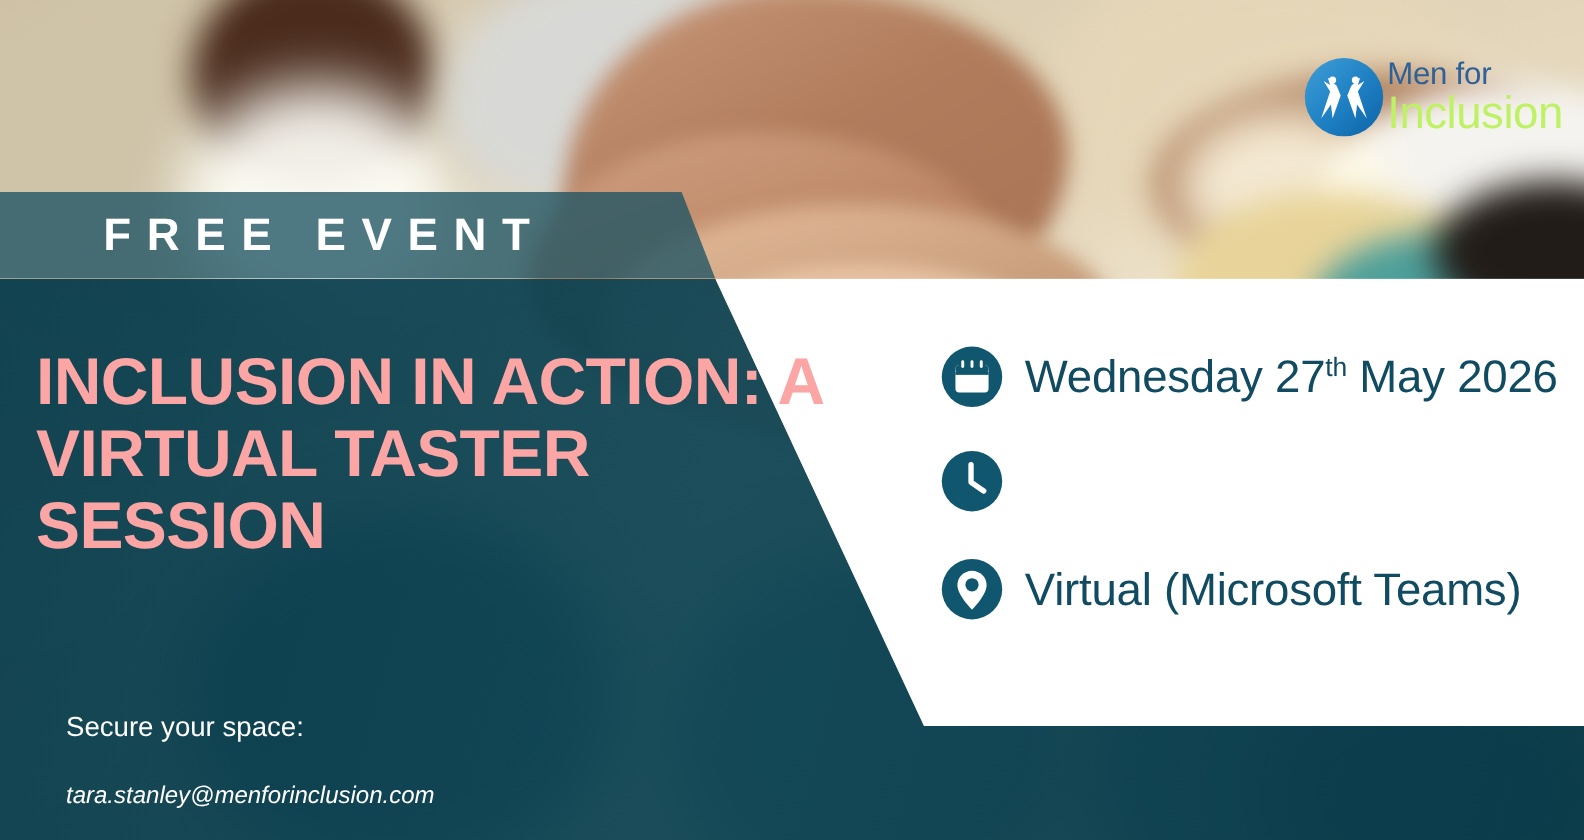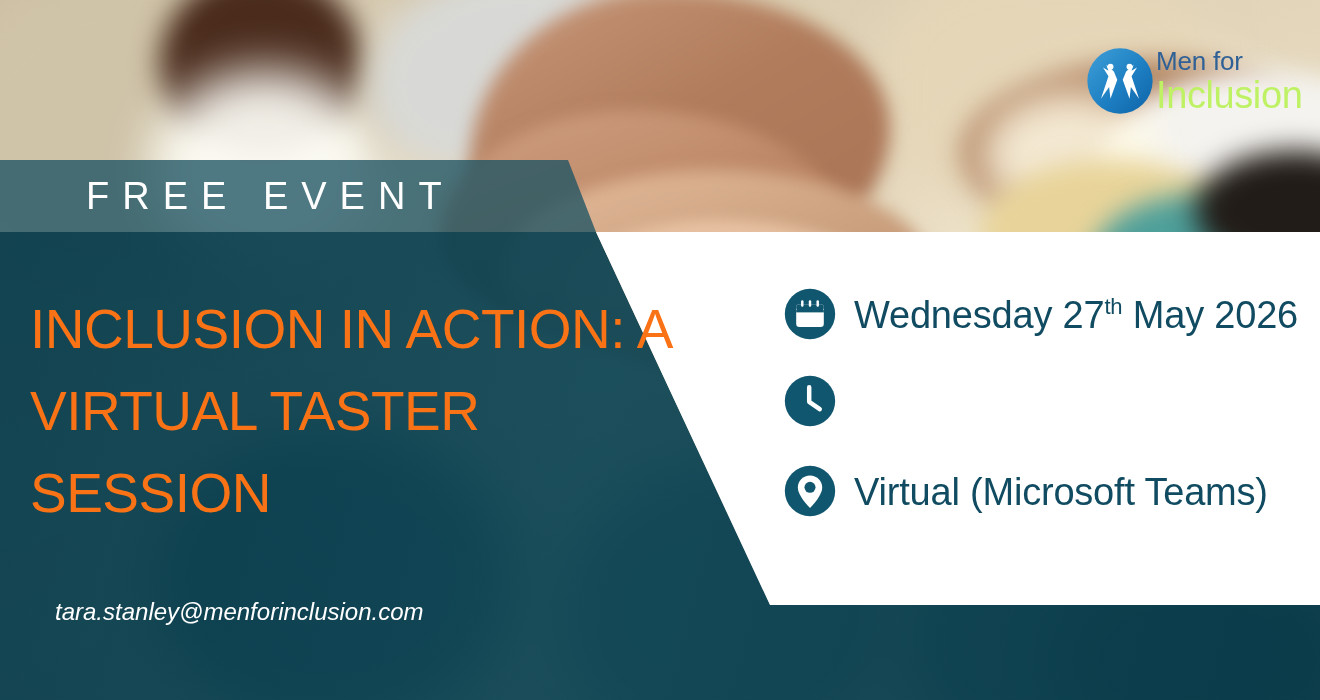--- a/index.html
+++ b/index.html
@@ -161,21 +161,21 @@
     width: 620px; height: 72px;
     background: rgba(29,83,99,0.78);
     -webkit-clip-path: polygon(0 0, 568px 0, 596px 100%, 0 100%);
     clip-path: polygon(0 0, 568px 0, 596px 100%, 0 100%);
   }
   .free-band-label {
     position: absolute;
     left: 86px; top: 166px;
     color: #ffffff;
     font-size: 38px;
-    font-weight: 400;
+    font-weight: 700;
     letter-spacing: 13px;
     line-height: 60px;
     white-space: nowrap;
   }
 
   
   .teal-panel {
     position: absolute;
     left: 0; top: 232px;
     width: 1320px; height: 468px;
@@ -231,43 +231,43 @@
     font-size: 38px;
     color: #bef264;
     letter-spacing: -0.4px;
   }
 
   
   .headline {
     position: absolute;
     left: 30px; top: 288px;
     width: 660px;
-    color: #f97316;
+    color: #fca5a5;
     font-size: 55px;
-    font-weight: normal;
-    line-height: 82px;
+    font-weight: bold;
+    line-height: 60px;
     letter-spacing: -0.5px;
     text-transform: uppercase;
   }
 
   
   .cta {
     position: absolute;
     left: 55px; top: 588px;
     color: #ffffff;
   }
   .cta-label {
     font-size: 23px;
     line-height: 34px;
   }
   .cta-email {
-    font-size: 24px;
+    font-size: 20px;
     font-style: italic;
     line-height: 48px;
-    margin-top: 0;
+    margin-top: 17px;
   }
 
   
   .details {
     position: absolute;
     left: 784px; top: 286px;
     width: 520px;
   }
   .detail-row {
     display: flex;
@@ -382,16 +382,17 @@
         <circle cx="32" cy="32" r="31" fill="#10566f"></circle>
         <path d="M32 13 C23.7 13 17 19.6 17 27.8 C17 38.5 32 53 32 53 C32 53 47 38.5 47 27.8 C47 19.6 40.3 13 32 13 Z" fill="#ffffff"></path>
         <circle cx="32" cy="27.5" r="6.8" fill="#10566f"></circle>
       </svg>
       <div class="detail-text">Virtual (Microsoft Teams)</div>
     </div>
 
   </div>
 
   <div class="cta">
+    <div class="cta-label">Secure your space:</div>
     <div class="cta-email">tara.stanley@menforinclusion.com</div>
   </div>
 
 </div>
 
 </body></html>

